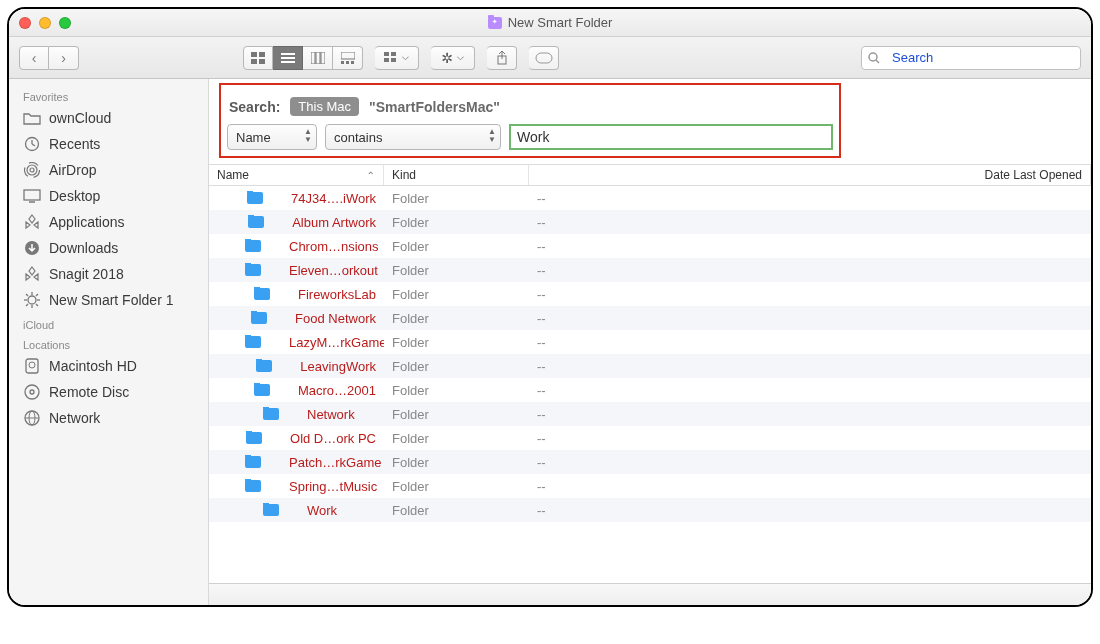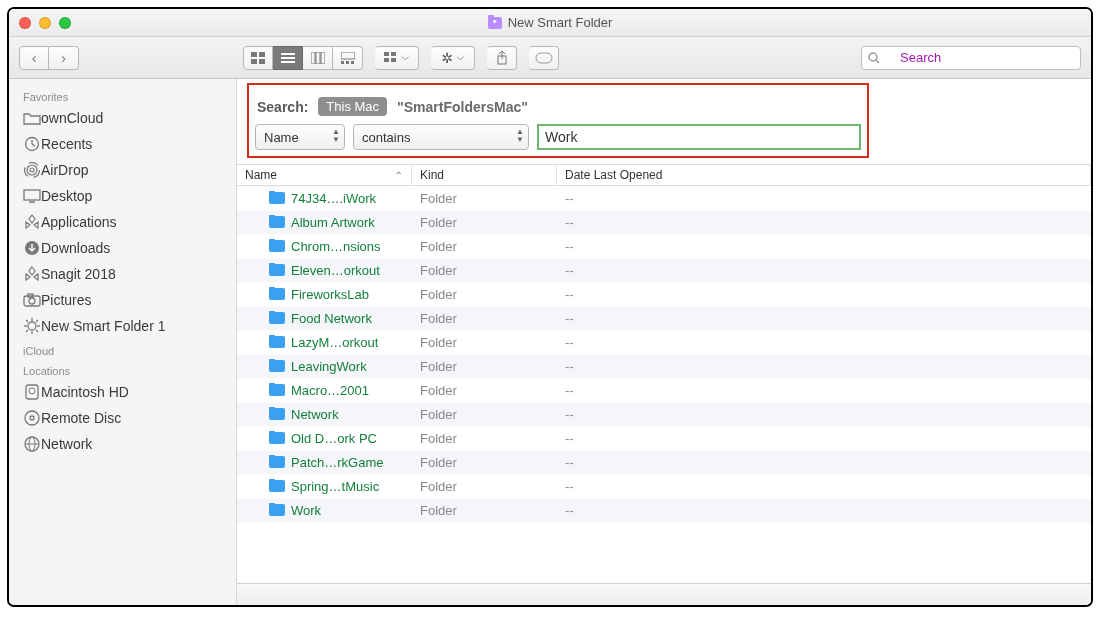--- a/index.html
+++ b/index.html
@@ -1,18 +1,18 @@
 <!DOCTYPE html>
 <html><head>
 <meta charset="utf-8">
 <style>
   * { box-sizing: border-box; margin: 0; padding: 0; font-family: -apple-system, "Helvetica Neue", Arial, sans-serif; }
   body { background: #fff; width: 1100px; height: 644px; overflow: hidden; }
 
-  .outer-border { border: 2px solid #000; border-radius: 7px; width: 1086px; height: 600px; margin: 7px; overflow: hidden; background: #fff; }
+  .outer-border { border: 2px solid #000; border-radius: 18px; width: 1086px; height: 600px; margin: 7px; overflow: hidden; background: #fff; }
 
   
   .titlebar { height: 28px; background: linear-gradient(#f6f6f6, #eaeaea); border-bottom: 1px solid #d0d0d0; display: flex; align-items: center; position: relative; }
   .traffic-lights { display: flex; gap: 8px; margin-left: 10px; }
   .tl { width: 12px; height: 12px; border-radius: 50%; border: 0.5px solid rgba(0,0,0,0.15); }
   .tl.red { background: #ff5f57; }
   .tl.yellow { background: #febc2e; }
   .tl.green { background: #28c840; }
   .title-center { position: absolute; left: 0; right: 0; text-align: center; font-size: 13px; color: #555; display: flex; align-items: center; justify-content: center; gap: 6px; }
   .folder-icon-title { width: 14px; height: 12px; background: #b98dff; border-radius: 2px; position: relative; }
@@ -23,29 +23,29 @@
   .toolbar { height: 42px; background: linear-gradient(#f3f3f3, #e7e7e7); border-bottom: 1px solid #c6c6c6; display: flex; align-items: center; padding: 0 10px; gap: 12px; }
   .btn-group { display: flex; }
   .tbtn { height: 24px; min-width: 30px; background: linear-gradient(#fdfdfd, #f1f1f1); border: 1px solid #b8b8b8; display: flex; align-items: center; justify-content: center; font-size: 12px; color: #555; }
   .tbtn:first-child { border-radius: 4px 0 0 4px; }
   .tbtn:last-child { border-radius: 0 4px 4px 0; border-left: none; }
   .tbtn.solo { border-radius: 4px; }
   .tbtn + .tbtn { border-left: none; }
   .tbtn.active { background: #7a7a7a; color: #fff; border-color:#6a6a6a; }
   .chev { font-size: 14px; color: #777; }
   .spacer { flex: 1; }
-  .search-field { width: 220px; height: 24px; border: 1px solid #c0c0c0; border-radius: 4px; background: #fff; display: flex; align-items: center; padding: 0 6px; gap: 20px; color: #a21caf; font-size: 13px; }
+  .search-field { width: 220px; height: 24px; border: 1px solid #c0c0c0; border-radius: 4px; background: #fff; display: flex; align-items: center; padding: 0 6px; gap: 12px; color: #1d4ed8; font-size: 13px; }
 
   
   .main { display: flex; height: calc(100% - 70px); }
 
   
-  .sidebar { width: 228px; background: #f5f5f5; border-right: 1px solid #d8d8d8; overflow-y: auto; padding-top: 6px; }
+  .sidebar { width: 200px; background: #f5f5f5; border-right: 1px solid #d8d8d8; overflow-y: auto; padding-top: 6px; }
   .side-header { font-size: 11px; color: #8a8a8a; font-weight: 500; padding: 6px 14px 2px; }
-  .side-item { display: flex; align-items: flex-start; padding: 5px 14px; font-size: 14px; color: #3a3a3a; }
+  .side-item { display: flex; align-items: flex-start; gap: 8px; padding: 5px 14px; font-size: 14px; color: #3a3a3a; }
   .side-icon { width: 18px; height: 16px; display:flex; align-items:center; justify-content:center; color:#787878; }
 
   
   .content { flex: 1; display: flex; flex-direction: column; }
 
   
   .search-highlight { border: 2px solid #d62c1a; margin: 4px 6px 0 10px; padding: 8px 6px 6px; width: 622px; position: relative;}
   .search-row1 { display: flex; align-items: center; gap: 10px; font-size: 14px; color: #5a5a5a; padding: 4px 2px 8px;}
   .scope-pill { background: #8e8e8e; color: #fff; border-radius: 4px; padding: 2px 8px; font-size: 13px; }
   .scope-other { color: #6a6a6a; font-weight: 600; }
@@ -55,28 +55,28 @@
   .sel.name { width: 90px; }
   .sel.contains { width: 176px; }
   .textin { height: 26px; border: 2px solid #6db86d; background:#fff; flex:1; padding: 0 6px; font-size:14px; color:#333; display:flex; align-items:center; }
 
   
   .table-wrap { margin-top: 6px; flex:1; overflow:hidden; }
   .thead { display:flex; height: 22px; border-top:1px solid #dcdcdc; border-bottom:1px solid #dcdcdc; background:#fff; font-size:12px; color:#333; }
   .th { display:flex; align-items:center; padding:0 8px; border-right:1px solid #e4e4e4; }
   .th.name { width: 175px; justify-content:space-between;}
   .th.kind { width: 145px; }
-  .th.date { flex:1; }
+  .th.date { flex:1;justify-content:flex-end; }
   .sort-caret { font-size:10px; color:#777; }
 
   .tbody { }
   .trow { display:flex; height: 24px; align-items:center; font-size:13px; }
   .trow:nth-child(even){ background:#f4f6f9; }
   .td { padding:0 8px; display:flex; align-items:center; gap:6px; }
-  .td.name { width:175px; color:#15803d; overflow:hidden; white-space:nowrap;}
+  .td.name { width:175px; color:#b91c1c; overflow:hidden; white-space:nowrap;gap:28px;}
   .td.kind { width:145px; color:#888; }
   .td.date { flex:1; color:#888; }
   .fold-icon { width:16px; height:12px; background:#3aa0f2; border-radius:2px; position:relative; flex-shrink:0;}
   .fold-icon::before { content:""; position:absolute; top:-2px; left:0; width:6px; height:3px; background:#3aa0f2; border-radius:1px 1px 0 0;}
 
   
   .footer { height: 22px; border-top:1px solid #d0d0d0; background:linear-gradient(#f8f8f8,#eee);}
 
   svg { display:block; }
 </style>
@@ -250,30 +250,20 @@
           </span>
           <span>Downloads</span>
         </div>
         <div class="side-item">
           <span class="side-icon">
             <svg width="16" height="16">
               <path d="M8 1l3 4-3 4-3-4z M2 8l4 3-4 3z M14 8l-4 3 4 3z" fill="none" stroke="#787878" stroke-width="1.2"></path>
             </svg>
           </span>
           <span>Snagit 2018</span>
-        </div>
-        <div class="side-item">
-          <span class="side-icon">
-            <svg width="18" height="14">
-              <rect x="1" y="3" width="16" height="10" rx="2" fill="none" stroke="#787878" stroke-width="1.3"></rect>
-              <circle cx="9" cy="8" r="3" fill="none" stroke="#787878" stroke-width="1.3"></circle>
-              <rect x="5" y="1" width="5" height="3" fill="none" stroke="#787878" stroke-width="1.3"></rect>
-            </svg>
-          </span>
-          <span>Pictures</span>
         </div>
         <div class="side-item">
           <span class="side-icon">
             <svg width="16" height="16">
               <circle cx="8" cy="8" r="4" fill="none" stroke="#787878" stroke-width="1.3"></circle>
               <g stroke="#787878" stroke-width="1.3">
                 <line x1="8" y1="0" x2="8" y2="3"></line>
                 <line x1="8" y1="13" x2="8" y2="16"></line>
                 <line x1="0" y1="8" x2="3" y2="8"></line>
                 <line x1="13" y1="8" x2="16" y2="8"></line>
@@ -407,21 +397,21 @@
                 <span class="fold-icon"></span>
                 <span>Food Network</span>
               </div>
               <div class="td kind">Folder</div>
               <div class="td date">--</div>
             </div>
             <div class="trow">
               <div class="td name">
                 <span style="width:18px;"></span>
                 <span class="fold-icon"></span>
-                <span>LazyM…orkout</span>
+                <span>LazyM…rkGame</span>
               </div>
               <div class="td kind">Folder</div>
               <div class="td date">--</div>
             </div>
             <div class="trow">
               <div class="td name">
                 <span style="width:18px;"></span>
                 <span class="fold-icon"></span>
                 <span>LeavingWork</span>
               </div>

